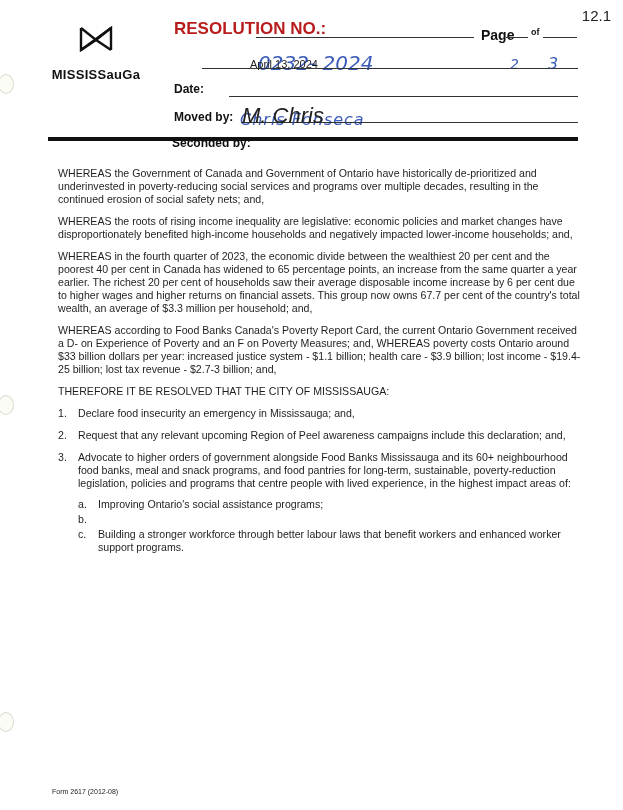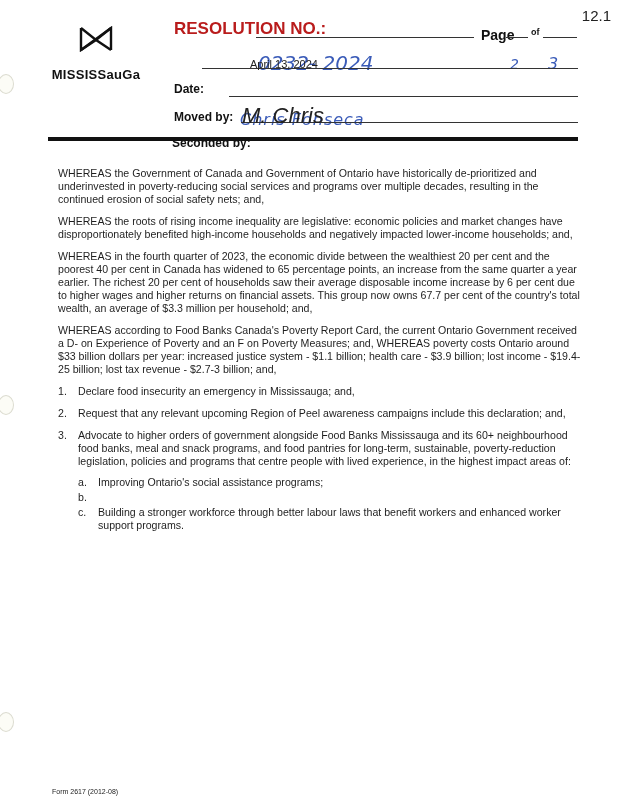--- a/index.html
+++ b/index.html
@@ -82,20 +82,21 @@
 <div class="abs field-line" style="left:241px; top:122px; width:337px;"></div>
 <div class="abs seconded-value">M. Chris</div>
 
 <div class="abs rule"></div>
 
 <div class="abs body-text" style="top:167px;">
   <p class="para">WHEREAS the Government of Canada and Government of Ontario have historically de-prioritized and underinvested in poverty-reducing social services and programs over multiple decades, resulting in the continued erosion of social safety nets; and,</p>
   <p class="para">WHEREAS the roots of rising income inequality are legislative: economic policies and market changes have disproportionately benefited high-income households and negatively impacted lower-income households; and,</p>
   <p class="para">WHEREAS in the fourth quarter of 2023, the economic divide between the wealthiest 20 per cent and the poorest 40 per cent in Canada has widened to 65 percentage points, an increase from the same quarter a year earlier. The richest 20 per cent of households saw their average disposable income increase by 6 per cent due to higher wages and higher returns on financial assets. This group now owns 67.7 per cent of the country's total wealth, an average of $3.3 million per household; and,</p>
   <p class="para">WHEREAS according to Food Banks Canada's Poverty Report Card, the current Ontario Government received a D- on Experience of Poverty and an F on Poverty Measures; and, WHEREAS poverty costs Ontario around $33 billion dollars per year: increased justice system - $1.1 billion; health care - $3.9 billion; lost income - $19.4-25 billion; lost tax revenue - $2.7-3 billion; and,</p>
+  <p class="para">THEREFORE IT BE RESOLVED THAT THE CITY OF MISSISSAUGA:</p>
 
   <div class="list-item">
     <span class="list-num">1.</span>
     <span>Declare food insecurity an emergency in Mississauga; and,</span>
   </div>
   <div class="list-item">
     <span class="list-num">2.</span>
     <span>Request that any relevant upcoming Region of Peel awareness campaigns include this declaration; and,</span>
   </div>
   <div class="list-item">

